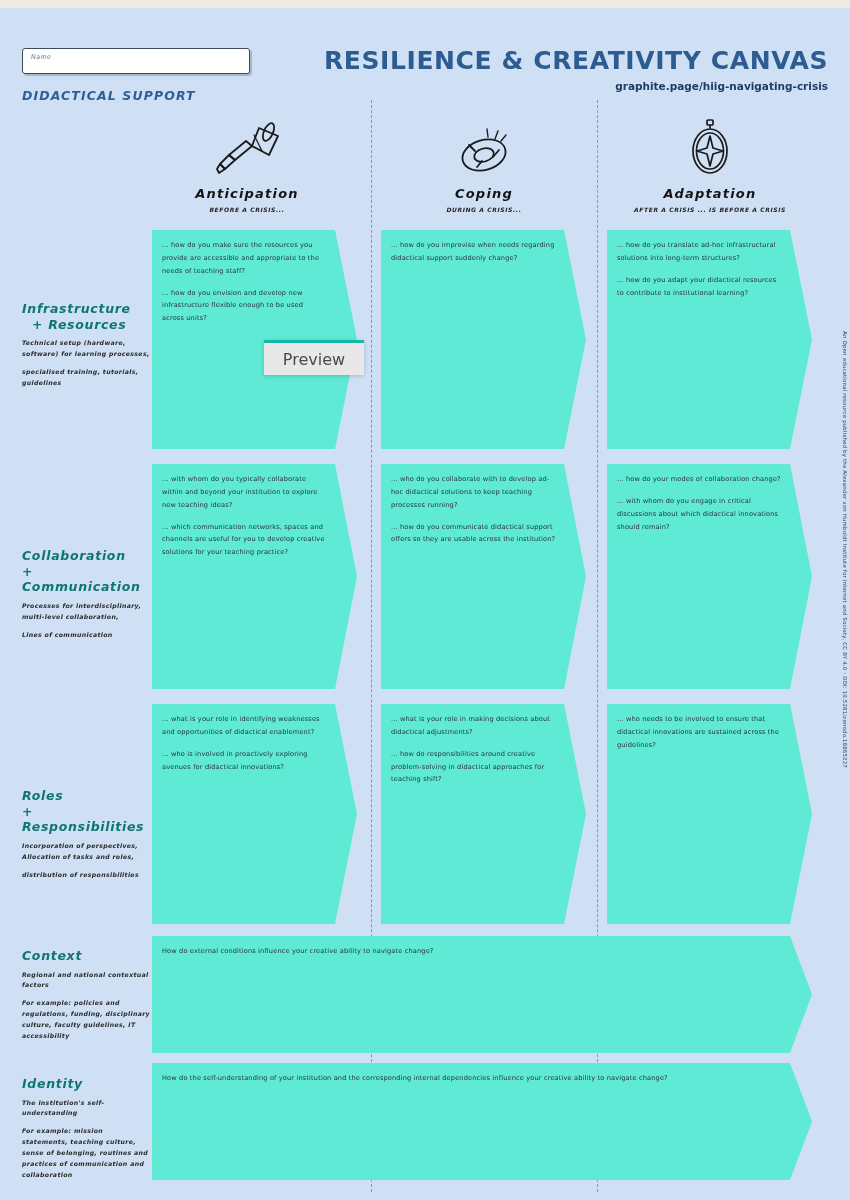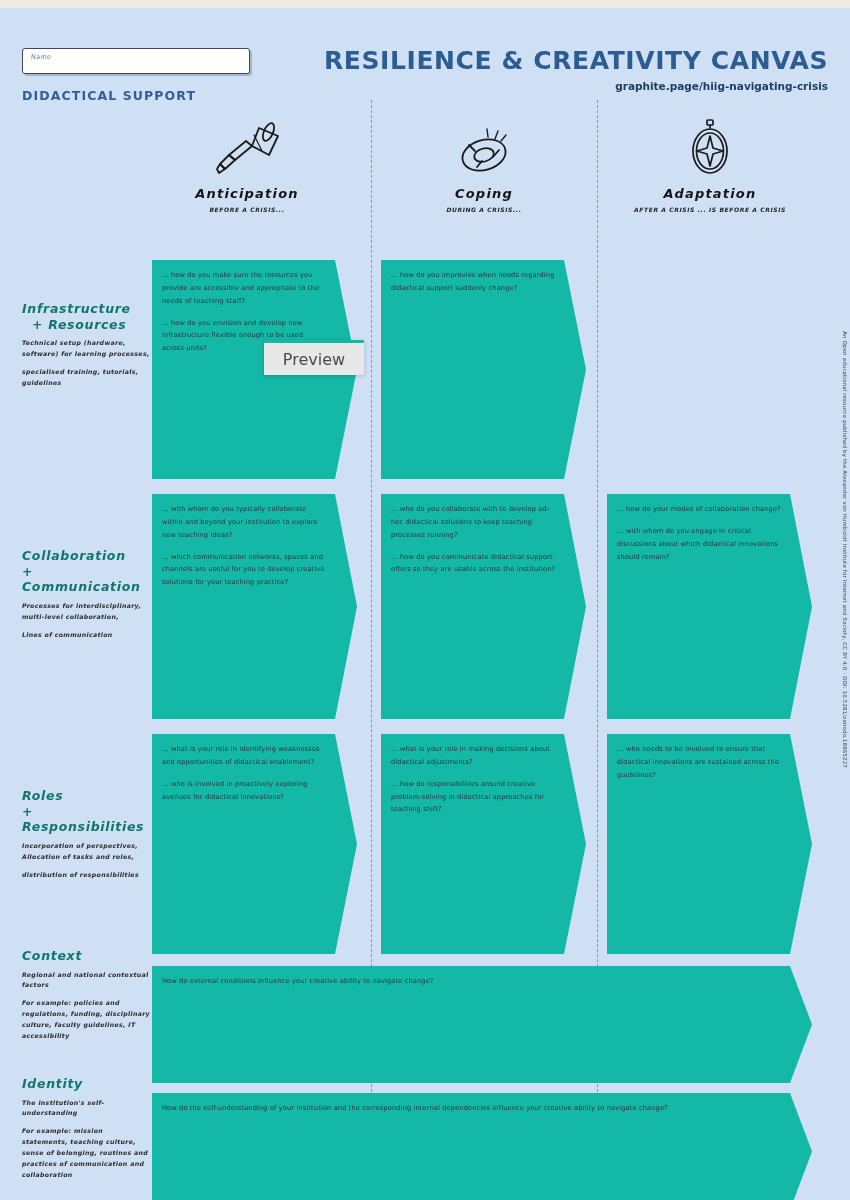--- a/index.html
+++ b/index.html
@@ -48,20 +48,21 @@
     color: #6f7d90;
     letter-spacing: .3px;
     transform: skewX(-6deg);
   }
   .didactical {
     position: absolute;
     left: 22px; top: 80px;
     font-family: "DejaVu Sans", sans-serif;
     font-size: 12.5px;
     font-weight: bold;
+    font-style: italic;
     color: #2f5f96;
     letter-spacing: 1.1px;
   }
   .main-title {
     position: absolute;
     right: 22px; top: 38px;
     font-family: "DejaVu Sans", sans-serif;
     font-size: 25px;
     font-weight: bold;
     color: #2c5c92;
@@ -137,24 +138,23 @@
     color: #2a2a2a;
     letter-spacing: .35px;
     line-height: 1.75;
     margin-top: 6px;
   }
   .row-desc.second { margin-top: 7px; }
 
   
   .card {
     position: absolute;
-    background: #14b8a6;
+    background: #5eead4;
     box-sizing: border-box;
     filter: drop-shadow(2.5px 2.5px 1.5px rgba(70,85,110,0.33));
-    margin-top: 30px;
   }
   .card-arrow {
     clip-path: polygon(0 0, calc(100% - 22px) 0, 100% 50%, calc(100% - 22px) 100%, 0 100%);
     border: none;
   }
   .card-text {
     position: absolute;
     left: 10px; top: 9px;
     right: 30px;
     font-family: "DejaVu Sans", sans-serif;
@@ -278,20 +278,26 @@
     <div class="card-text">
       <p>... how do you make sure the resources you provide are accessible and appropriate to the needs of teaching staff?</p>
       <p>... how do you envision and develop new infrastructure flexible enough to be used across units?</p>
     </div>
   </div>
   <div class="card card-arrow" style="left:381px; top:222px; width:205px; height:219px">
     <div class="card-text">
       <p>... how do you improvise when needs regarding didactical support suddenly change?</p>
     </div>
   </div>
+  <div class="card card-arrow" style="left:607px; top:222px; width:205px; height:219px">
+    <div class="card-text">
+      <p>... how do you translate ad-hoc infrastructural solutions into long-term structures?</p>
+      <p>... how do you adapt your didactical resources to contribute to institutional learning?</p>
+    </div>
+  </div>
 
   <div class="row-label" style="top:540px">
     <div class="row-title">
       <span>Collaboration</span><br>
       <span>+ Communication</span>
     </div>
     <div class="row-desc">Processes for interdisciplinary, multi-level collaboration,</div>
     <div class="row-desc second">Lines of communication</div>
   </div>
 

